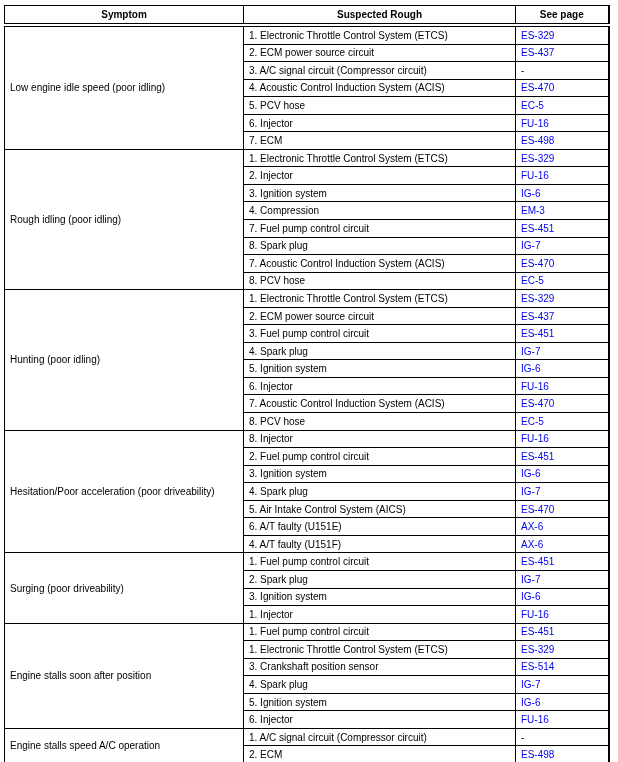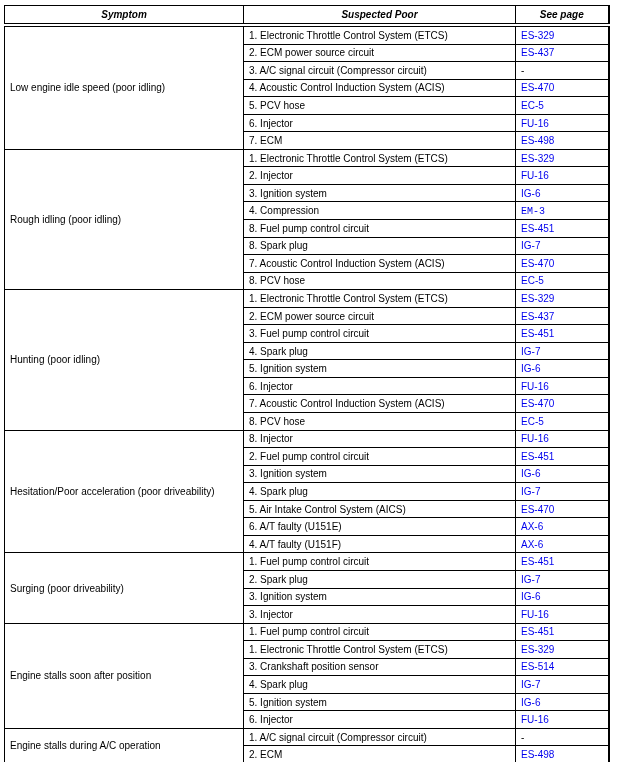--- a/index.html
+++ b/index.html
@@ -34,21 +34,20 @@
   table.diag col.c-page    { width: 93px;  }
 
   table.diag th {
     border: 1px solid #000;
     border-bottom: 4px double #000;
     font-weight: bold;
     text-align: center;
     height: 17px;
     padding: 0 4px;
     font-size: 10px;
-    font-style: italic;
   }
   table.diag td {
     border: 1px solid #000;
     height: 16.55px;
     padding: 0 5px;
     vertical-align: middle;
     text-align: left;
     overflow: hidden;
     white-space: nowrap;
   }
@@ -65,21 +64,21 @@
 <div class="page">
   <table class="diag">
     <colgroup>
       <col class="c-symptom">
       <col class="c-area">
       <col class="c-page">
     </colgroup>
     <thead>
       <tr>
         <th>Symptom</th>
-        <th>Suspected Poor</th>
+        <th>Suspected Rough</th>
         <th>See page</th>
       </tr>
     </thead>
     <tbody id="table-body">
     <tr>
           <td class="symptom-cell" rowspan="7">Low engine idle speed (poor idling)</td>
           <td>1. Electronic Throttle Control System (ETCS)</td>
           <td><a class="page-link" style="color: rgb(0, 0, 238);">ES-329</a></td>
         </tr>
         <tr>
@@ -114,24 +113,24 @@
         <tr>
           <td>2. Injector</td>
           <td><a class="page-link" style="color: rgb(0, 0, 238);">FU-16</a></td>
         </tr>
         <tr>
           <td>3. Ignition system</td>
           <td><a class="page-link" style="color: rgb(0, 0, 238);">IG-6</a></td>
         </tr>
         <tr>
           <td>4. Compression</td>
-          <td><a class="page-link" style="color: rgb(0, 0, 238); font-family: Liberation Mono, monospace;">EM-3</a></td>
-        </tr>
-        <tr>
-          <td>8. Fuel pump control circuit</td>
+          <td><a class="page-link" style="color: rgb(0, 0, 238);">EM-3</a></td>
+        </tr>
+        <tr>
+          <td>7. Fuel pump control circuit</td>
           <td><a class="page-link" style="color: rgb(0, 0, 238);">ES-451</a></td>
         </tr>
         <tr>
           <td>8. Spark plug</td>
           <td><a class="page-link" style="color: rgb(0, 0, 238);">IG-7</a></td>
         </tr>
         <tr>
           <td>7. Acoustic Control Induction System (ACIS)</td>
           <td><a class="page-link" style="color: rgb(0, 0, 238);">ES-470</a></td>
         </tr>
@@ -208,21 +207,21 @@
         </tr>
         <tr>
           <td>2. Spark plug</td>
           <td><a class="page-link" style="color: rgb(0, 0, 238);">IG-7</a></td>
         </tr>
         <tr>
           <td>3. Ignition system</td>
           <td><a class="page-link" style="color: rgb(0, 0, 238);">IG-6</a></td>
         </tr>
         <tr>
-          <td>3. Injector</td>
+          <td>1. Injector</td>
           <td><a class="page-link" style="color: rgb(0, 0, 238);">FU-16</a></td>
         </tr>
         <tr>
           <td class="symptom-cell" rowspan="6">Engine stalls soon after position</td>
           <td>1. Fuel pump control circuit</td>
           <td><a class="page-link" style="color: rgb(0, 0, 238);">ES-451</a></td>
         </tr>
         <tr>
           <td>1. Electronic Throttle Control System (ETCS)</td>
           <td><a class="page-link" style="color: rgb(0, 0, 238);">ES-329</a></td>
@@ -237,21 +236,21 @@
         </tr>
         <tr>
           <td>5. Ignition system</td>
           <td><a class="page-link" style="color: rgb(0, 0, 238);">IG-6</a></td>
         </tr>
         <tr>
           <td>6. Injector</td>
           <td><a class="page-link" style="color: rgb(0, 0, 238);">FU-16</a></td>
         </tr>
         <tr>
-          <td class="symptom-cell" rowspan="2">Engine stalls during A/C operation</td>
+          <td class="symptom-cell" rowspan="2">Engine stalls speed A/C operation</td>
           <td>1. A/C signal circuit (Compressor circuit)</td>
           <td>-</td>
         </tr>
         <tr>
           <td>2. ECM</td>
           <td><a class="page-link" style="color: rgb(0, 0, 238);">ES-498</a></td>
         </tr>
       </tbody>
   </table>
 </div>

